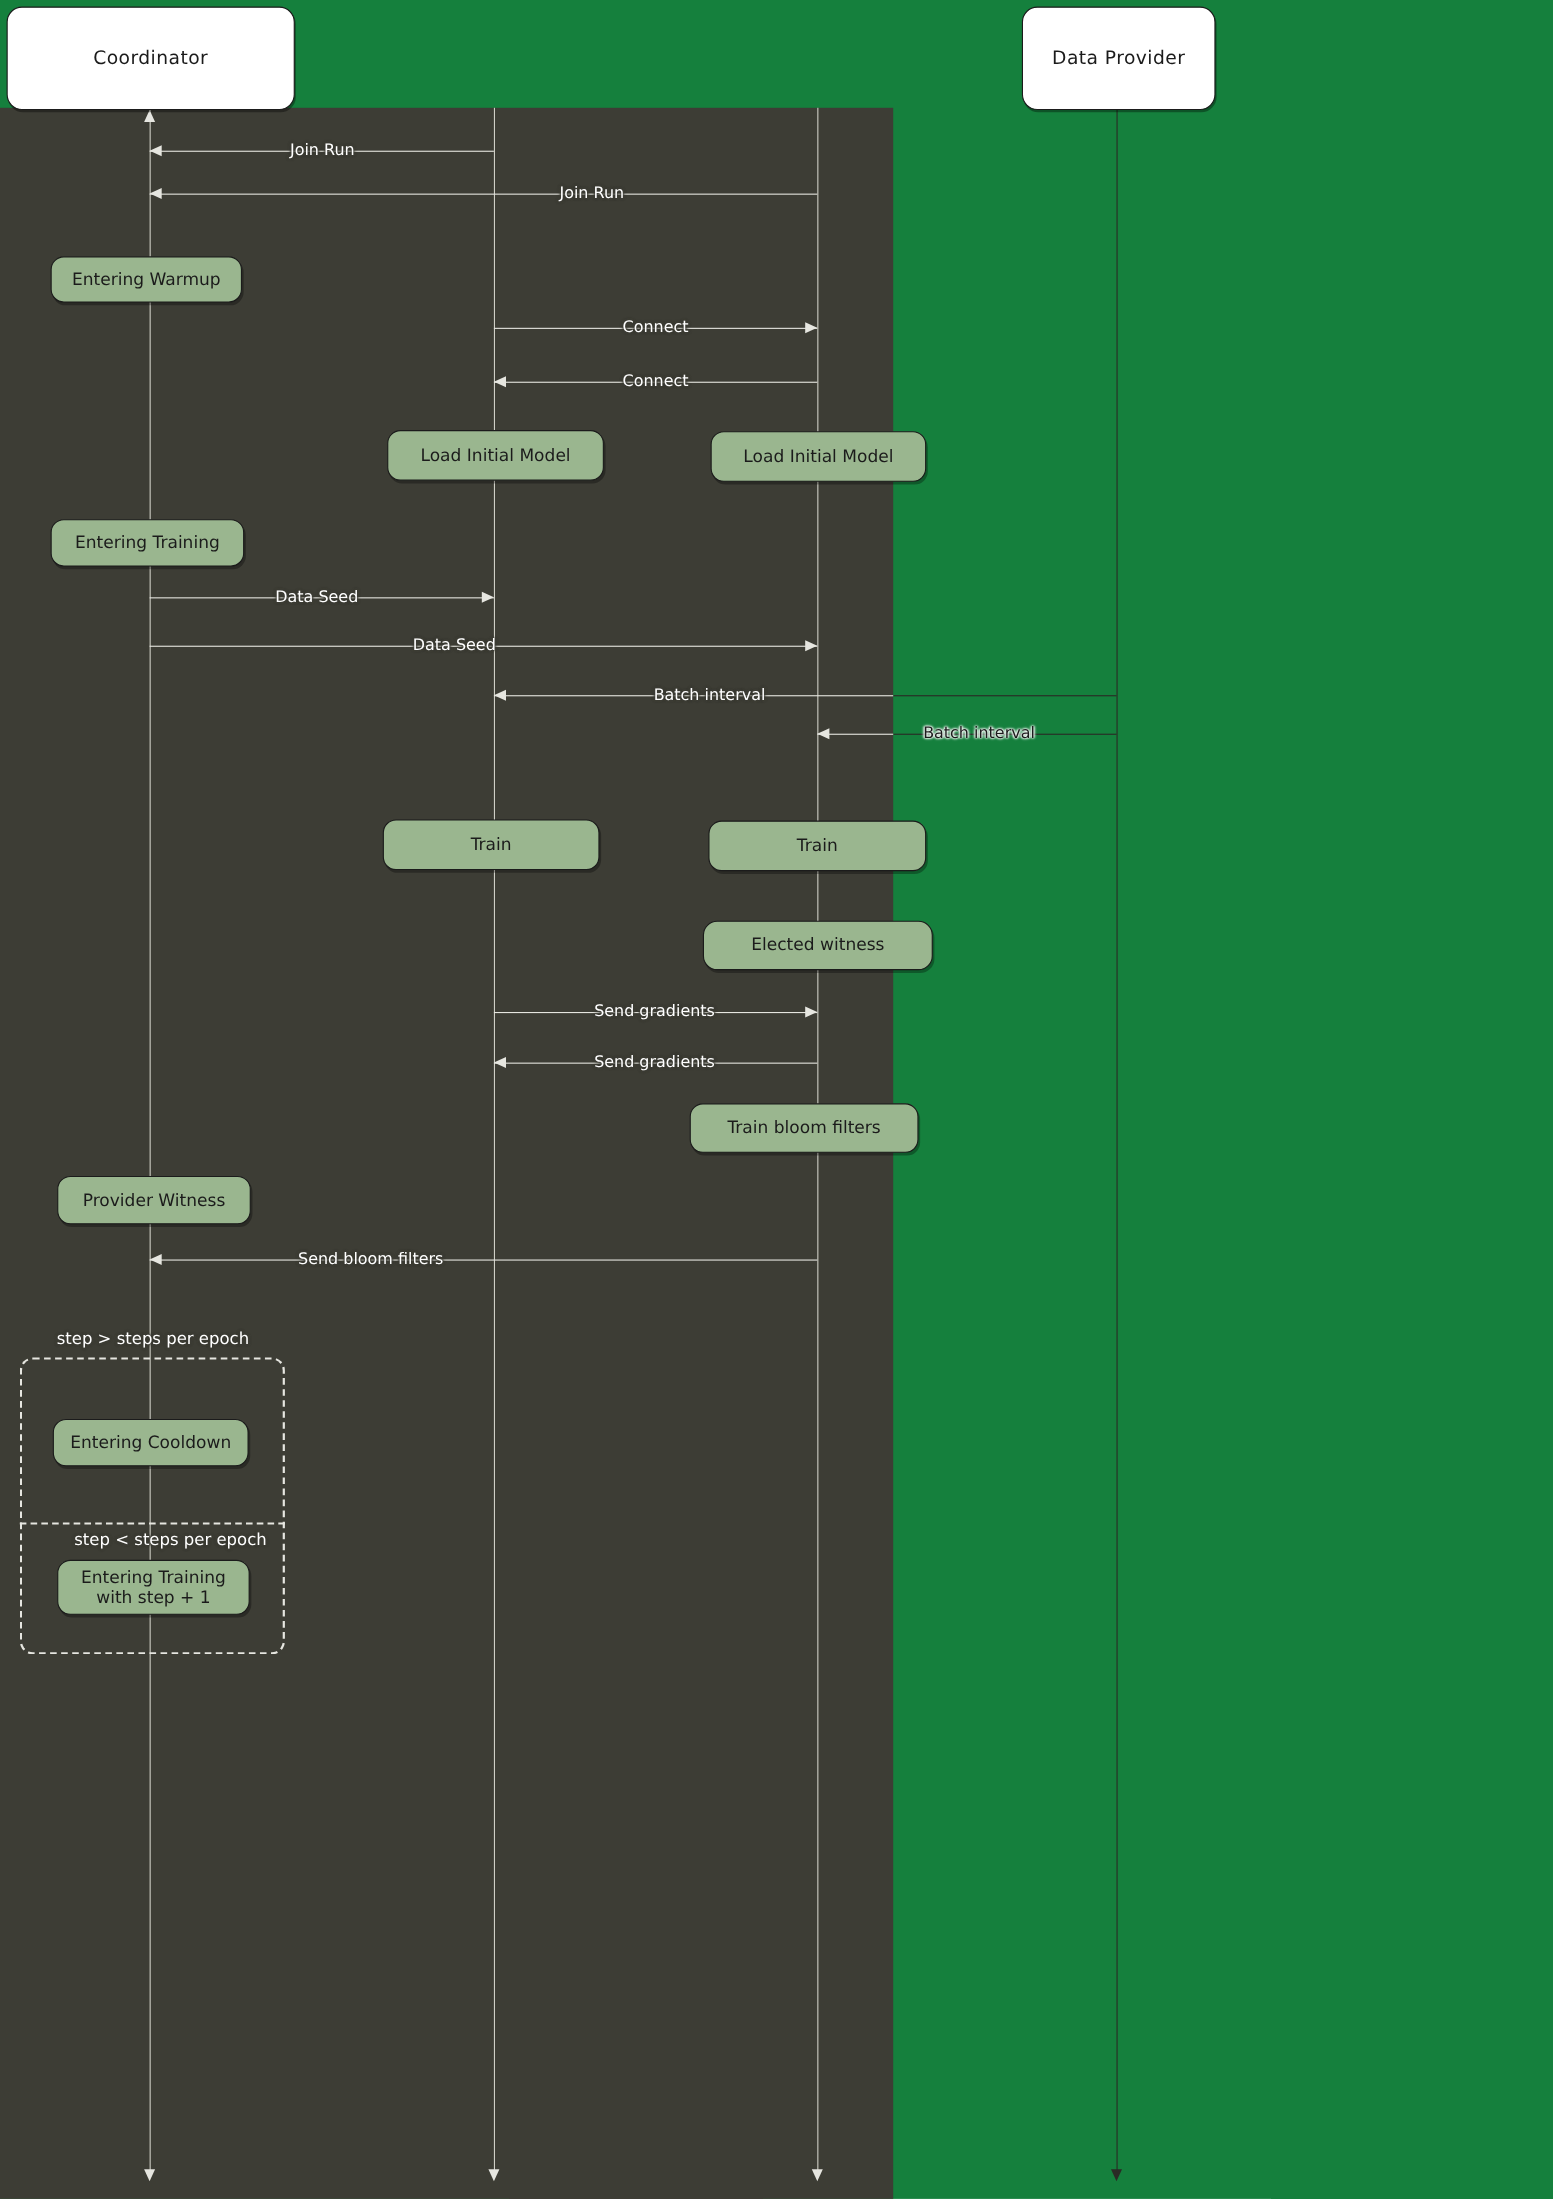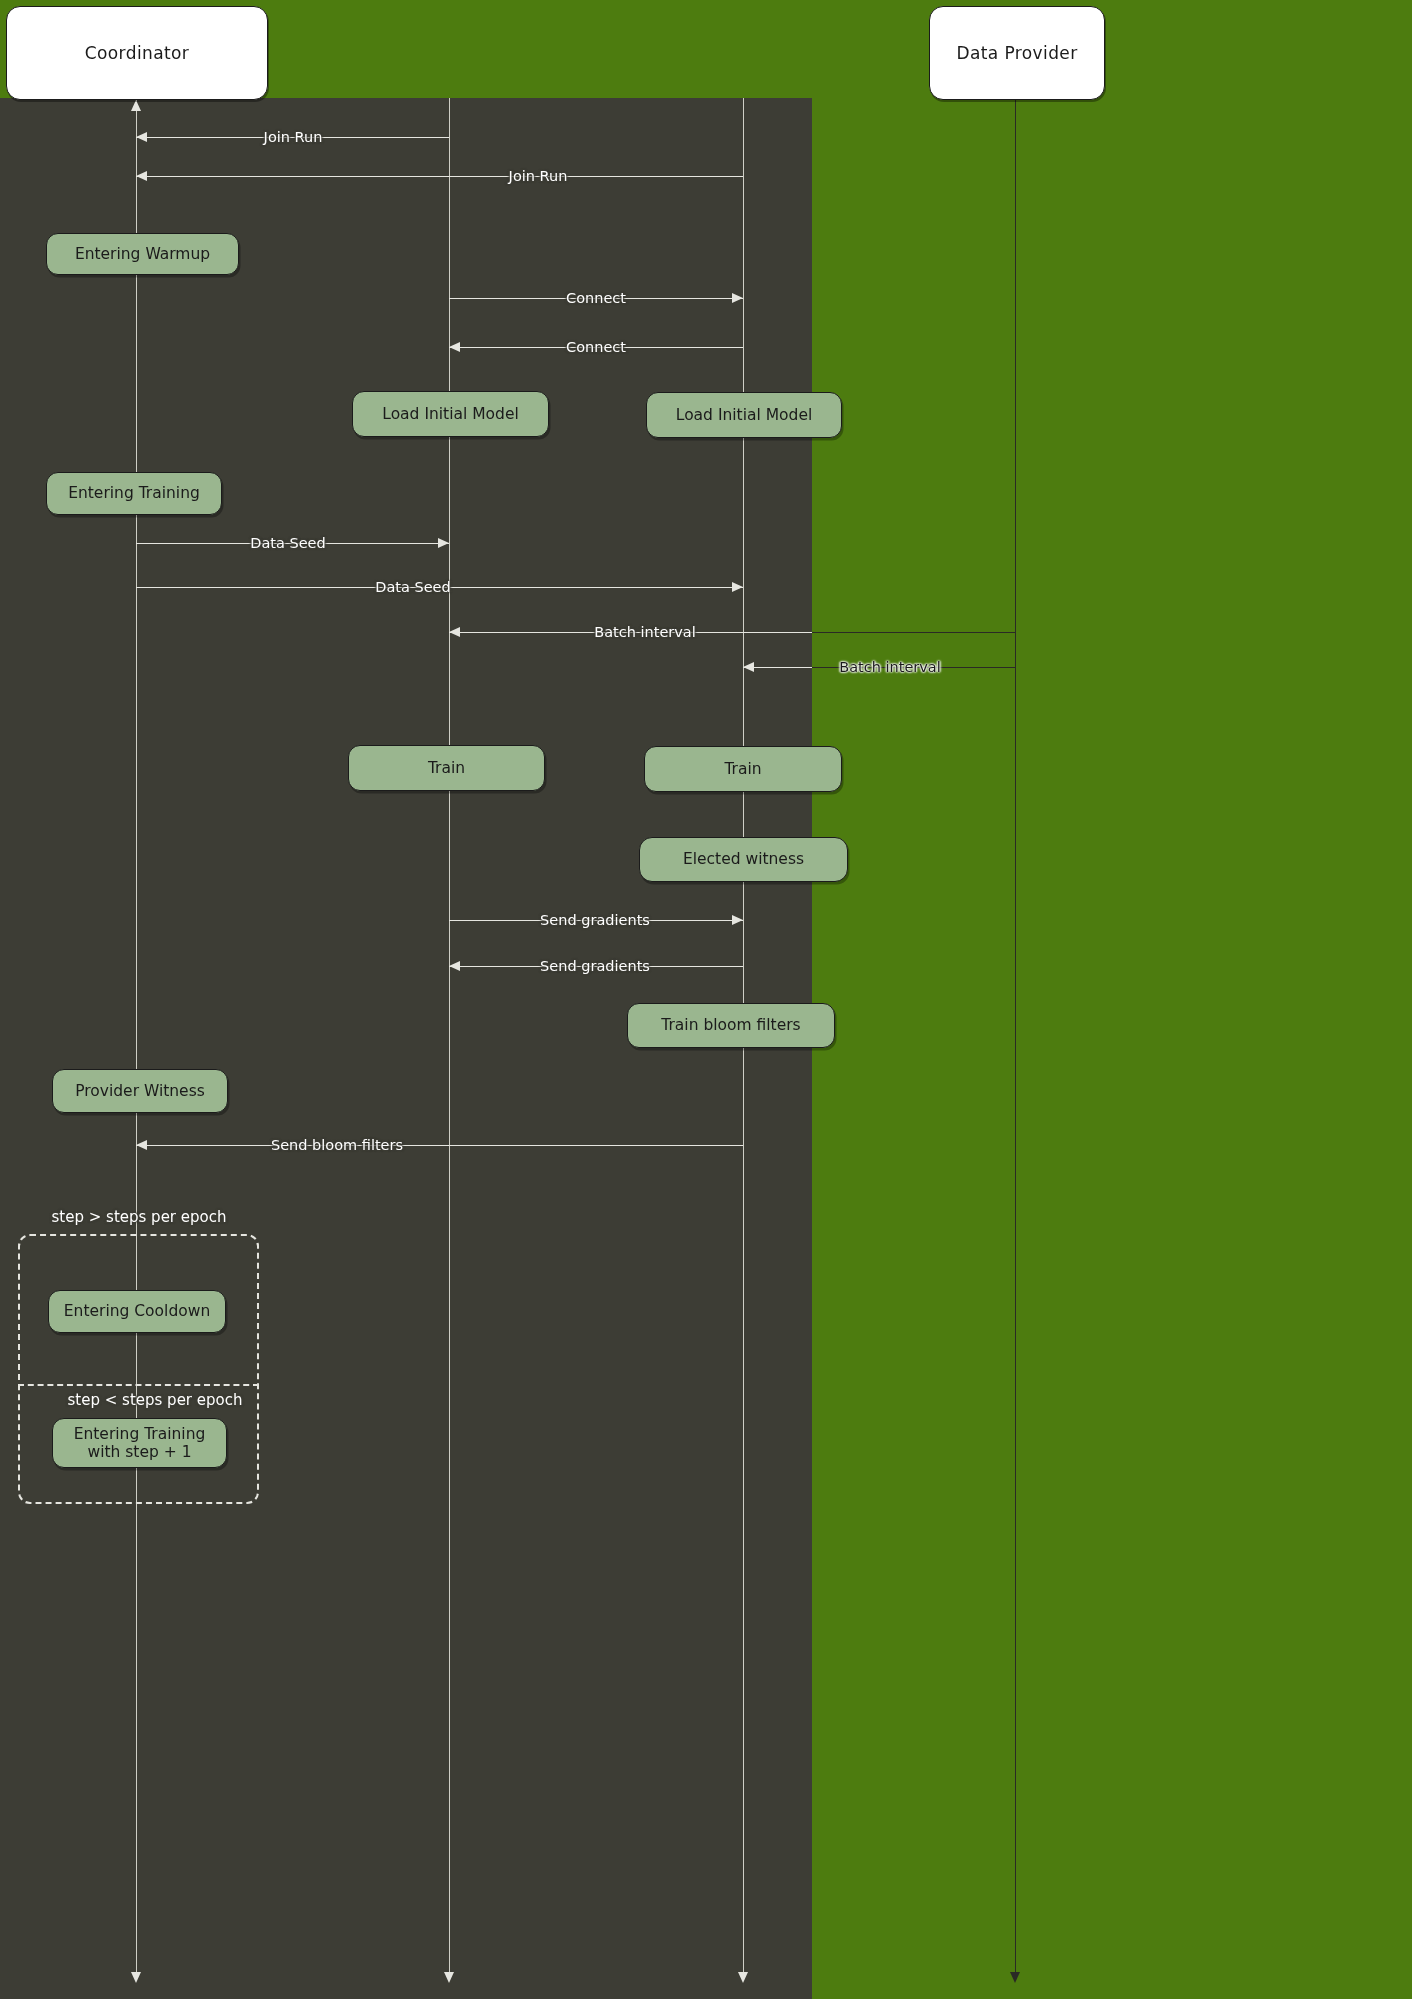--- a/index.html
+++ b/index.html
@@ -1,17 +1,17 @@
 <!DOCTYPE html>
 <html><head>
 <meta charset="utf-8">
 <style>
   html,body{margin:0;padding:0;background:#ffffff;}
   body{font-family:"DejaVu Sans", sans-serif;}
-  #stage{position:relative;width:1412px;height:1999px;background:#4d7c0f;overflow:hidden;}
+  #stage{position:relative;width:1412px;height:1999px;background:#15803d;overflow:hidden;}
 
   
   .darkband{position:absolute;background:#3d3d35;}
 
   
   .actor{
     position:absolute;background:#ffffff;border:1.6px solid #1b1b1b;
     border-radius:14px;display:flex;align-items:center;justify-content:center;
     box-shadow:1px 2px 0 rgba(0,0,0,.35);
   }
@@ -123,21 +123,21 @@
   <div class="msglabel" style="left:595px;top:920px;">Send gradients</div>
 
   <div class="msg" style="left:449px;top:966px;width:294px;"></div>
   <div class="arrowhead ah-left" style="left:449px;top:961px;"></div>
   <div class="msglabel" style="left:595px;top:966px;">Send gradients</div>
 
   <div class="msg" style="left:136px;top:1145px;width:607px;"></div>
   <div class="arrowhead ah-left" style="left:136px;top:1140px;"></div>
   <div class="msglabel" style="left:337px;top:1145px;">Send bloom filters</div>
 
-  <div class="note" style="left:46px;top:233px;width:193px;height:42px;">
+  <div class="note" style="left:46px;top:233px;width:174px;height:42px;">
     <span>Entering Warmup</span>
   </div>
 
   <div class="note" style="left:352px;top:391px;width:197px;height:46px;">
     <span>Load Initial Model</span>
   </div>
 
   <div class="note" style="left:646px;top:392px;width:196px;height:46px;">
     <span>Load Initial Model</span>
   </div>

